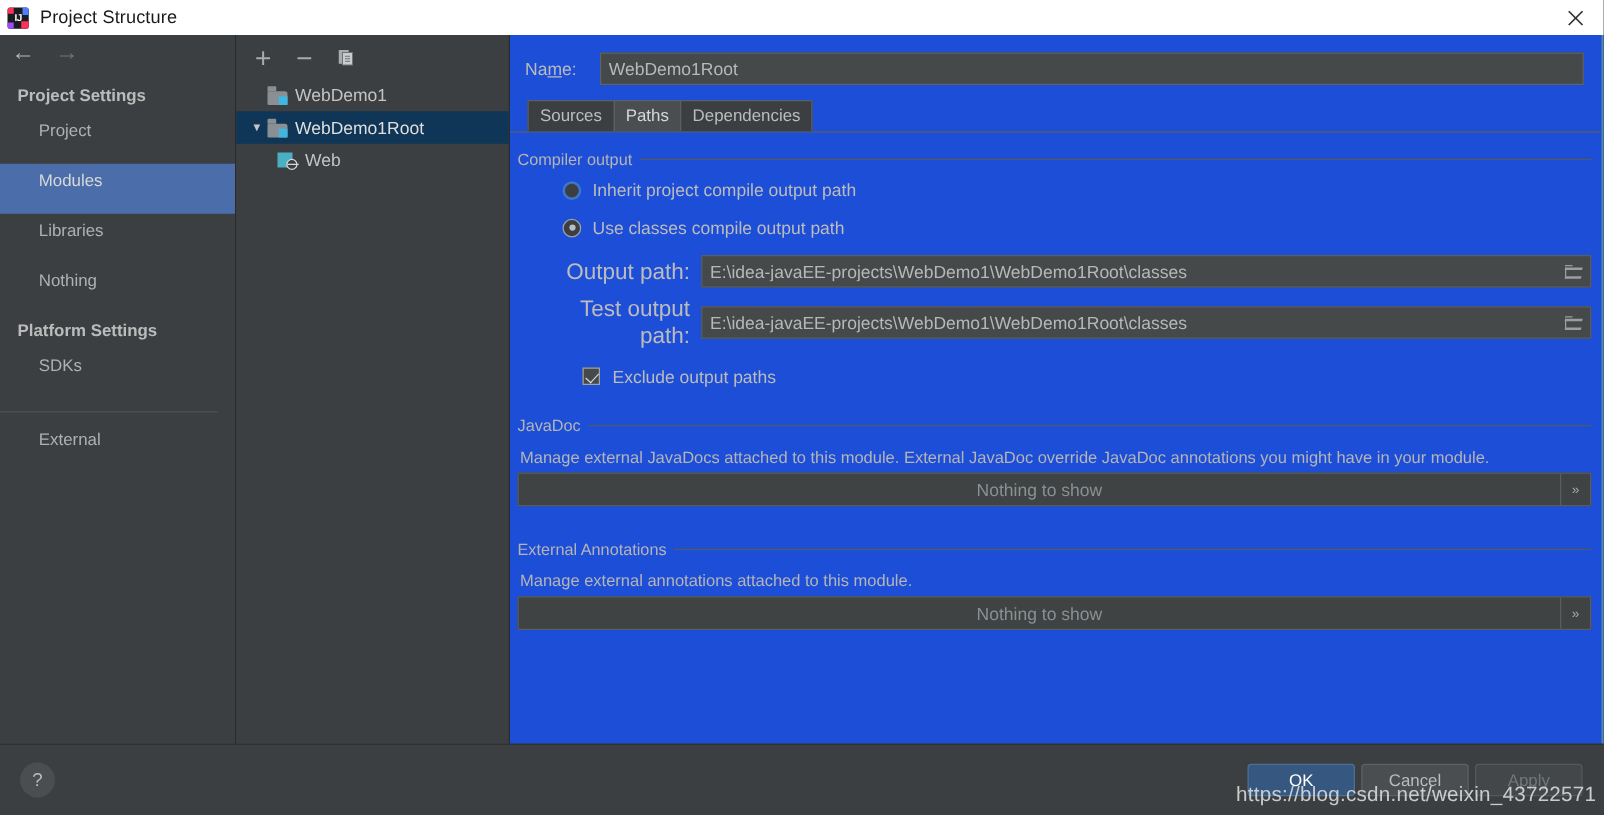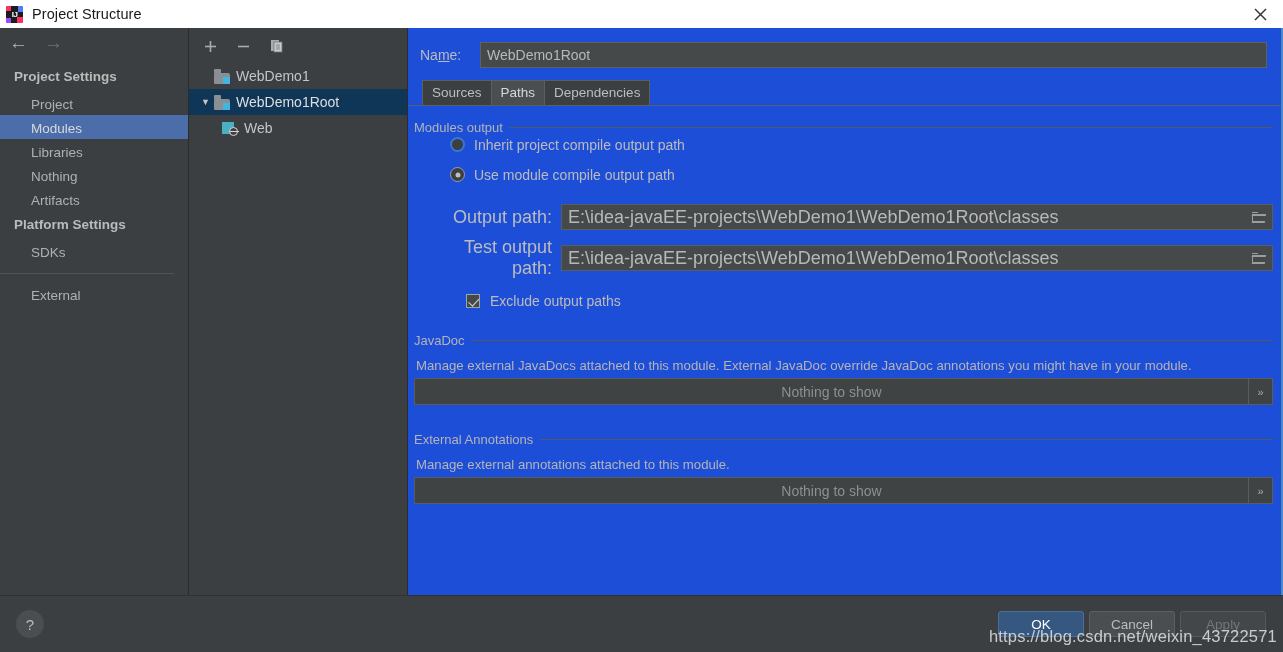--- a/index.html
+++ b/index.html
@@ -67,21 +67,21 @@
   .nav-arrow.enabled { color: #b5b5b5; }
   .nav-arrow.disabled { color: #6e7376; }
 
   .settings-list { padding-top: 6px; }
   .group-title {
     font-size: 13.5px; font-weight: bold; color: #bbbbbb;
     padding: 4px 0 4px 14px; line-height: 20px;
   }
   .nav-item {
     font-size: 13.5px; color: #b0b0b0;
-    padding: 4px 0 0 31px; line-height: 20px; cursor: pointer;
+    padding: 4px 0 16px 31px; line-height: 20px; cursor: pointer;
   }
   .nav-item.selected { background: #4b6eaa; color: #d8d8d8; }
   .nav-sep { height: 1px; background: #4f5355; margin: 10px 14px 8px 0px; }
 
   
   .tree-pane {
     width: 219px; flex: 0 0 219px;
     background: #3c3f41;
     border-right: 1px solid #2b2b2b;
     display: flex; flex-direction: column;
@@ -146,40 +146,40 @@
 
   .section {
     position: relative; margin-top: 4px;
   }
   .section-header {
     display: flex; align-items: center; gap: 6px; margin-bottom: 2px;
   }
   .section-title { font-size: 13px; color: #b4b4b4; white-space: nowrap; }
   .section-rule { flex: 1 1 auto; height: 1px; background: #55595b; }
 
-  .radio-row { display: flex; gap: 9px; padding-left: 36px; height: 30px; cursor: pointer;}
+  .radio-row { display: flex; align-items: center; gap: 9px; padding-left: 36px; height: 30px; cursor: pointer;}
   .radio {
     width: 15px; height: 15px; border-radius: 50%; flex: none; position: relative;
   }
   .radio.focus-ring { border: 2.2px solid #3d78c8; background: #3c3f41; }
   .radio.checked { border: 1.6px solid #9aa0a3; background: #3c3f41; }
   .radio.checked:after {
     content:""; position:absolute; left:50%; top:50%; width:5px; height:5px;
     background:#b9bec1; border-radius:50%; transform: translate(-50%,-50%);
   }
   .radio-label { font-size: 14px; color: #bcbcbc; }
 
   .path-row { display: flex; align-items: center; margin-top: 7px; padding-left: 10px; }
   .path-label { font-size: 18px; color: #bcbcbc; width: 137px; text-align: right; padding-right: 9px; }
   .path-field {
     flex: 1 1 auto; height: 26px; background: #45494a; border: 1px solid #585d60;
     display: flex; align-items: center; padding: 0 0 0 6px;
   }
   .path-value {
-    flex: 1 1 auto; font-size: 18px; color: #b8b8b8; white-space: nowrap;
+    flex: 1 1 auto; font-size: 14px; color: #b8b8b8; white-space: nowrap;
     overflow: hidden; text-overflow: ellipsis;
   }
   .browse-btn {
     width: 26px; height: 24px; flex: none; display: flex; align-items: center;
     justify-content: center; cursor: pointer;
   }
   .folder-ico { width: 15px; height: 11px; position: relative; }
   .folder-ico i { position:absolute; display:block; background:#9a9ea0; }
   .folder-ico .fa { left:0; top:2px; width:14px; height:1.6px; transform: skewX(-16deg);}
   .folder-ico .fb { left:0; bottom:0; width:13px; height:1.6px; transform: skewX(-16deg);}
@@ -268,21 +268,20 @@
       <div class="nav-arrows">
         <span class="nav-arrow enabled">←</span>
         <span class="nav-arrow disabled">→</span>
       </div>
       <div class="settings-list">
         <div class="group-title">Project Settings</div>
         <div class="nav-item">Project</div>
         <div class="nav-item selected">Modules</div>
         <div class="nav-item">Libraries</div>
         <div class="nav-item">Nothing</div>
-        <div class="nav-item">Artifacts</div>
         <div class="group-title">Platform Settings</div>
         <div class="nav-item">SDKs</div>
         <div class="nav-sep"></div>
         <div class="nav-item">External</div>
       </div>
     </div>
 
     <div class="tree-pane">
       <div class="tree-toolbar">
         <span class="tb-icon">
@@ -345,32 +344,32 @@
       <div class="tabs">
         <div class="tab">Sources</div>
         <div class="tab active">Paths</div>
         <div class="tab">Dependencies</div>
       </div>
 
       <div class="content-scroll">
 
         <div class="section">
           <div class="section-header">
-            <span class="section-title">Modules output</span>
+            <span class="section-title">Compiler output</span>
             <span class="section-rule"></span>
           </div>
 
           <div class="radio-row">
             <span class="radio focus-ring"></span>
             <span class="radio-label">Inherit project compile output path</span>
           </div>
 
           <div class="radio-row">
             <span class="radio checked"></span>
-            <span class="radio-label">Use module compile output path</span>
+            <span class="radio-label">Use classes compile output path</span>
           </div>
 
           <div class="path-row">
             <span class="path-label">Output path:</span>
             <span class="path-field">
               <span class="path-value">E:\idea-javaEE-projects\WebDemo1\WebDemo1Root\classes</span>
               <span class="browse-btn">
                 <span class="folder-ico">
                     <i class="fa"></i>
                     <i class="fb"></i>

